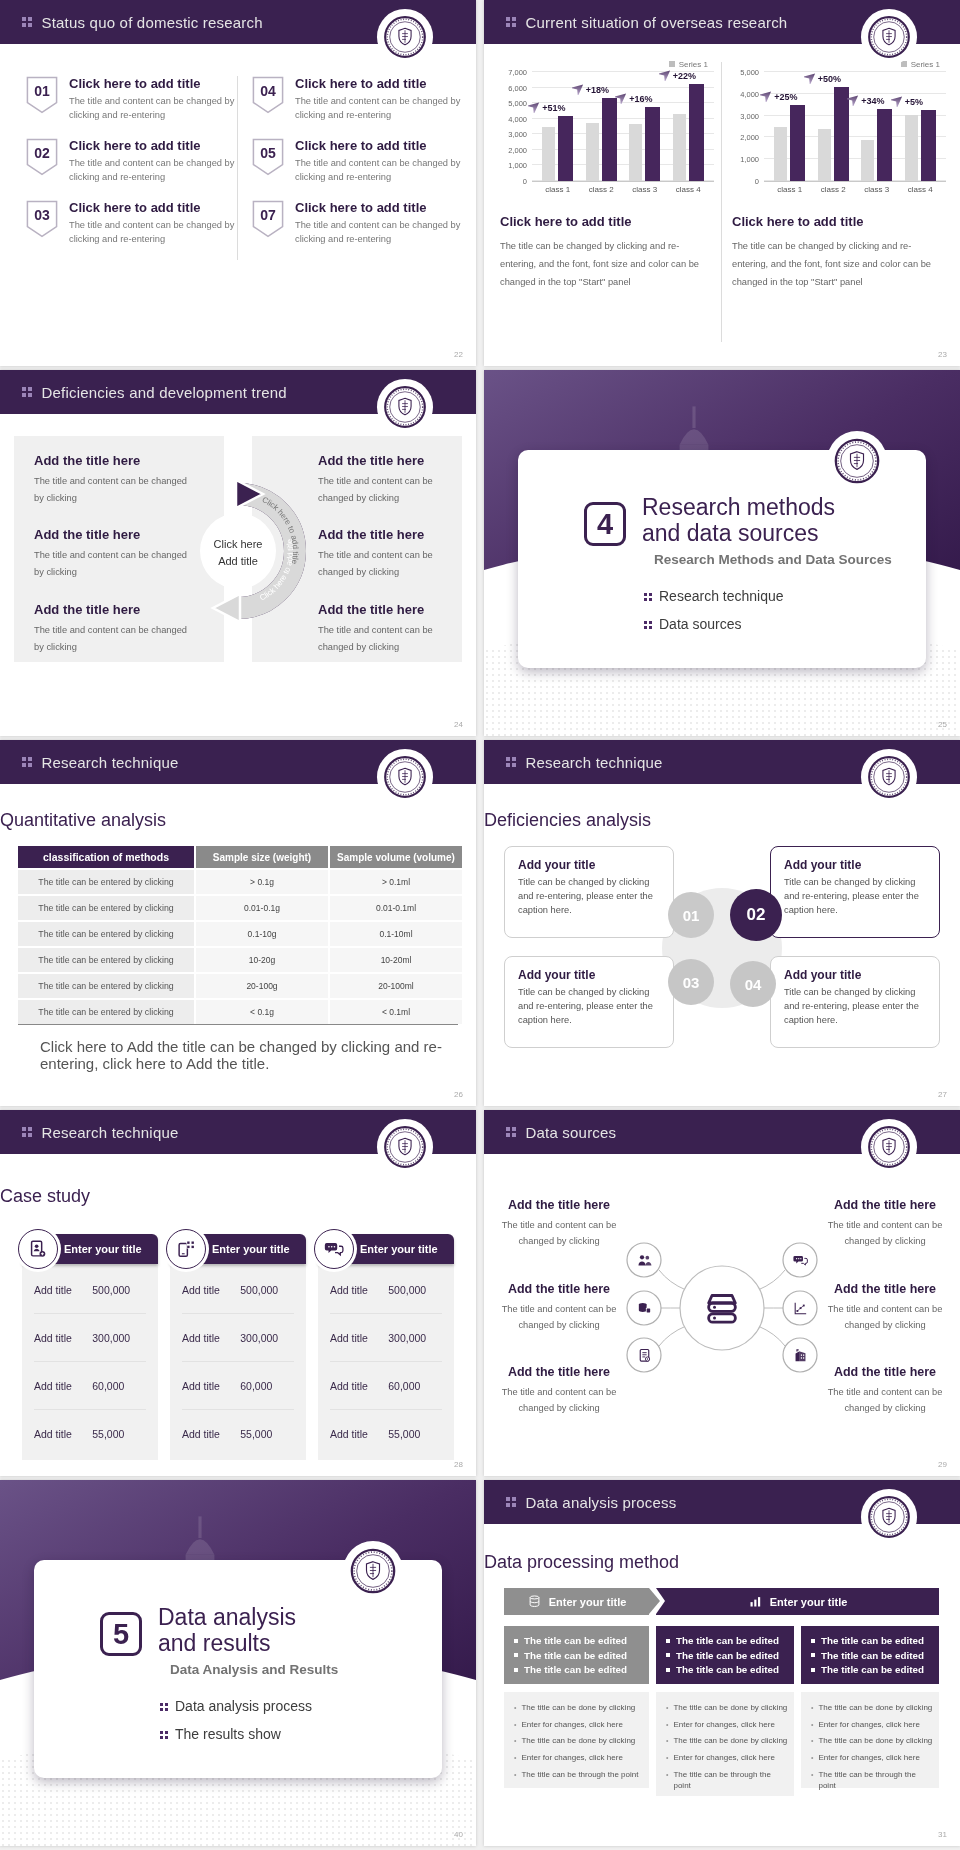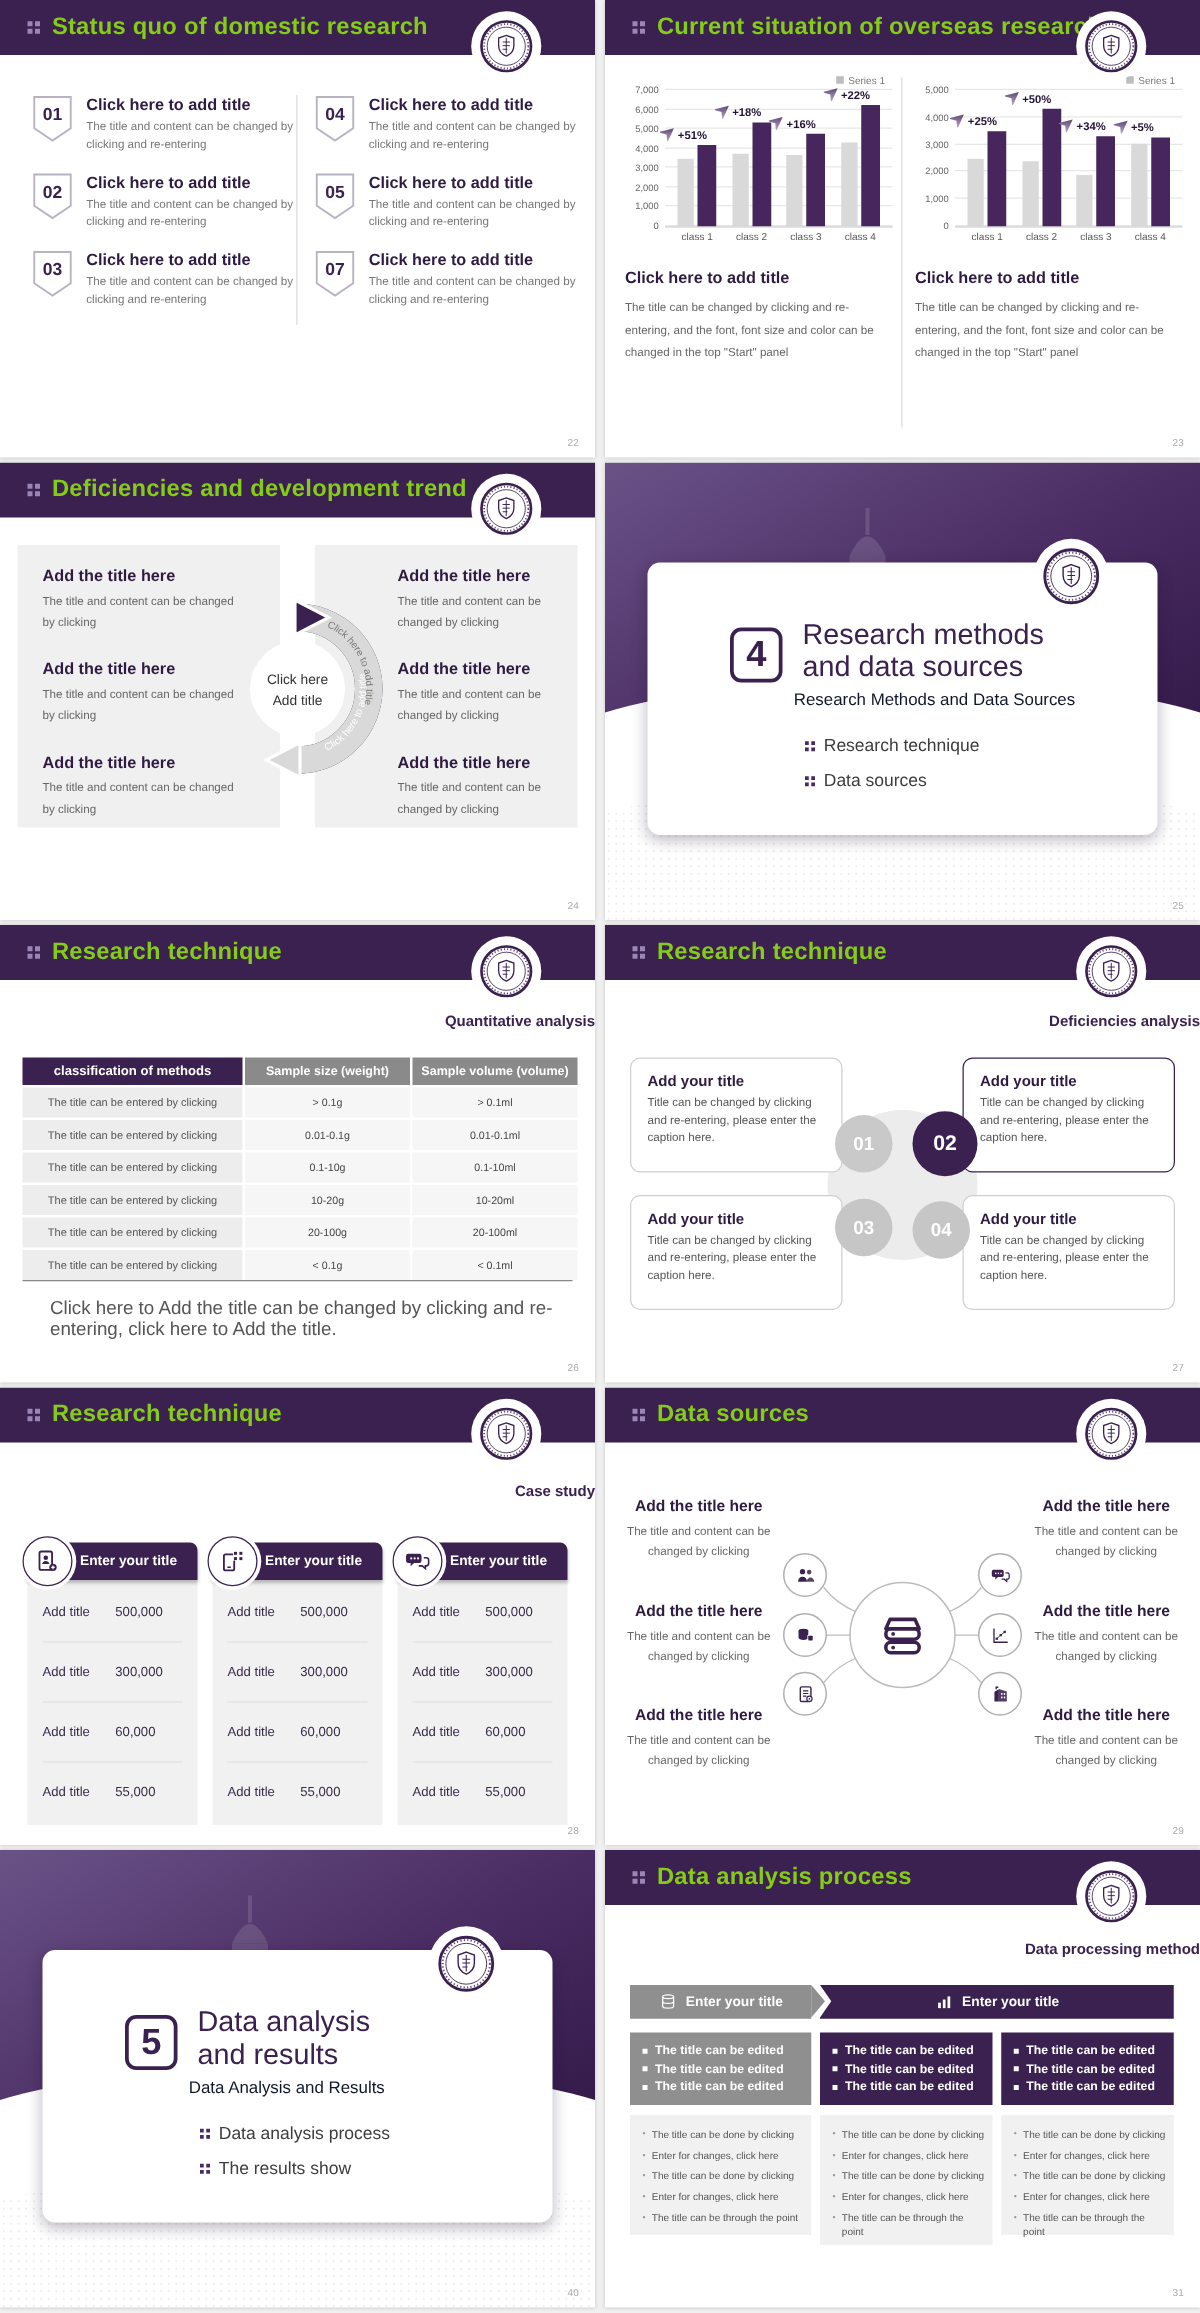--- a/index.html
+++ b/index.html
@@ -2,27 +2,27 @@
 <html><head>
 <meta charset="utf-8">
 <style>
 *{margin:0;padding:0;box-sizing:border-box}
 html,body{width:960px}
 body{height:1850px;background:#f0f0f0;font-family:"Liberation Sans",sans-serif;position:relative}
 .grid{display:grid;grid-template-columns:476px 476px;gap:4px 8px}
 .slide{position:relative;width:476px;height:366px;background:#fff;overflow:hidden;box-shadow:0 0 3px rgba(0,0,0,.18)}
 
 .hdr{position:absolute;top:0;left:0;right:0;height:44px;background:#3a2150;display:flex;align-items:center;padding-left:22px;z-index:2}
-.hdr-title{color:#84cc16;font-size:19px;font-weight:bold;letter-spacing:.2px}
+.hdr-title{color:#e5e5e5;font-size:15px;font-weight:normal;letter-spacing:.2px}
 .dots{width:3.5px;height:3.5px;display:inline-block;vertical-align:middle}
 .dots-light{background:#9b85b8;box-shadow:6px 0 0 #9b85b8,0 6px 0 #9b85b8,6px 6px 0 #9b85b8;margin:-6px 16px 0 0}
 .dots-dark{background:#4b2a66;box-shadow:5px 0 0 #4b2a66,0 5px 0 #4b2a66,5px 5px 0 #4b2a66;margin:-5px 12px 0 0;width:3px;height:3px}
 .emblem{position:absolute;top:8px;right:42px;width:58px;height:58px;z-index:3}
 .pagenum{position:absolute;bottom:7px;right:13px;font-size:8px;color:#aaa;z-index:5}
-.stitle{position:absolute;left:0;right:0;text-align:right;font-weight:bold;color:#3b2150;font-size:12px}
+.stitle{position:absolute;left:0;right:0;text-align:left;font-weight:normal;color:#3b2150;font-size:18px}
 
 .s1-item{position:absolute;width:214px;display:flex;gap:11px}
 .numbadge{position:relative;width:32px;height:38px;flex:0 0 32px}
 .numbadge b{position:absolute;left:0;right:0;top:7px;text-align:center;font-size:14px;color:#3b2150}
 .item-title{font-size:13px;font-weight:bold;color:#2f1b42;margin-bottom:3px}
 .item-body{font-size:9.3px;color:#777;line-height:1.55}
 .vdiv{position:absolute;width:1px;background:#dcdcdc}
 
 .s2-half{position:absolute;top:58px;width:214px}
 .chart{width:214px}
@@ -49,21 +49,21 @@
 .p-body{font-size:9.3px;color:#666;line-height:1.8}
 .s3-center{position:absolute;left:188px;top:166px;width:100px;text-align:center;font-size:11px;color:#333;line-height:1.5;z-index:5}
 
 .sec-bg{position:absolute;top:0;left:0;right:0;height:218px;background:linear-gradient(150deg,#6a5287,#4a2d63 55%,#33194a)}
 .sec-bg::after{content:"";position:absolute;left:-15%;right:-15%;bottom:-42px;height:88px;background:#fff;border-radius:50% 50% 0 0/88% 88% 0 0}
 .dotband{position:absolute;left:0;right:0;bottom:0;height:130px;background-image:radial-gradient(circle,#c9c9c9 .8px,transparent .9px);background-size:6px 6px;opacity:.35;clip-path:ellipse(80% 85% at 50% 100%)}
 .sec-card{position:absolute;left:34px;top:80px;width:408px;height:218px;background:#fff;border-radius:10px;box-shadow:0 4px 12px rgba(30,15,50,.3);z-index:2}
 .sec-emblem{position:absolute;top:-20px;right:38px;width:62px;height:62px}
 .sec-num{position:absolute;left:66px;top:52px;width:42px;height:44px;border:3px solid #3b2150;border-radius:9px;display:flex;align-items:center;justify-content:center;font-size:29px;font-weight:bold;color:#3b2150}
 .sec-title{position:absolute;left:124px;top:44px;font-size:23px;font-weight:normal;color:#3b2150;line-height:1.15}
-.sec-sub{position:absolute;left:117px;top:102px;font-size:13.5px;font-weight:normal;color:#0f172a}
+.sec-sub{position:absolute;left:136px;top:102px;font-size:13.5px;font-weight:bold;color:#737373}
 .sec-bullet{position:absolute;left:126px;font-size:14px;color:#3c3c3c}
 
 .qtable{position:absolute;left:18px;top:106px;width:440px;display:grid;grid-template-columns:176px 132px 132px;gap:2px;border-bottom:1.5px solid #888}
 .qtable div{display:flex;align-items:center;justify-content:center;text-align:center}
 .qh1{background:#3b2150;color:#fff;font-weight:bold;font-size:10.5px;height:22px}
 .qh{background:#8a8a8a;color:#fff;font-weight:bold;font-size:10px;height:22px}
 .qc1{background:#ededed;color:#555;font-size:8.8px;height:24px}
 .qc{background:#f6f6f6;color:#444;font-size:8.5px;height:24px}
 .qcap{position:absolute;left:40px;top:298px;font-size:15px;color:#555}
 

